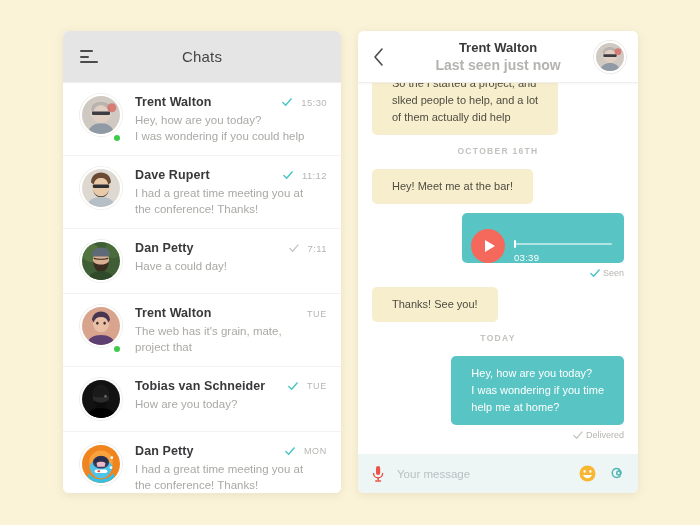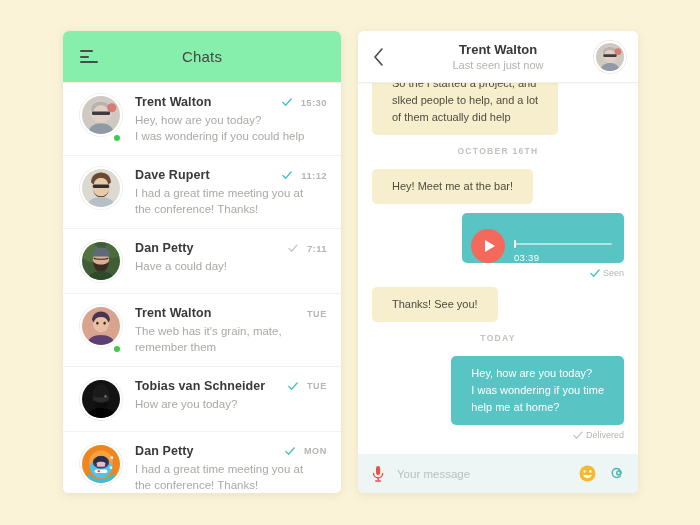--- a/index.html
+++ b/index.html
@@ -19,21 +19,21 @@
     box-shadow: 0 2px 10px rgba(120,105,60,.13);
     overflow: hidden;
   }
   #chats-panel { left: 63px; top: 31px; width: 278px; height: 462px; }
   #convo-panel { left: 358px; top: 31px; width: 280px; height: 462px; }
 
   
   .list-header {
     position: relative;
     height: 52px;
-    background: #86efac;
+    background: #e5e5e5;
     border-bottom: 1px solid #f0efeb;
     display: flex; align-items: center;
   }
   .hamburger {
     position: absolute; left: 17px; top: 19px;
     width: 18px; height: 13px;
     display: flex; flex-direction: column; justify-content: space-between;
   }
   .hamburger i { display:block; height: 2px; background: #4b4b4b; border-radius: 1px; }
   .hamburger i:nth-child(1) { width: 13px; }
@@ -68,21 +68,21 @@
     background: #3dcb4c; border: 2px solid #fff;
   }
 
   .chat-body { flex: 1 1 auto; min-width: 0; padding-top: 1px; }
   .chat-top { display: flex; align-items: baseline; }
   .chat-name {
     flex: 1 1 auto;
     font-size: 12.5px; font-weight: bold; color: #39393b;
     letter-spacing: .1px; white-space: nowrap; overflow: hidden;
   }
-  .chat-meta { flex: 0 0 auto; display: flex; align-items: center; gap: 9px; padding-left: 6px; font-weight: bold; }
+  .chat-meta { flex: 0 0 auto; display: flex; align-items: center; gap: 9px; padding-left: 6px; }
   .tick { width: 10px; height: 8px; display: inline-block; }
   .tick svg { display:block; }
   .chat-time { font-size: 9.5px; color: #b6b5b1; letter-spacing: .4px; }
   .chat-time.caps { font-size: 9px; letter-spacing: .7px; text-align: center; }
   .chat-preview {
     margin-top: 3px;
     font-size: 11.5px; line-height: 16px; color: #aaa9a5;
   }
   .chat-preview span { display: block; }
 
@@ -93,21 +93,21 @@
     border-bottom: 1px solid #f0efeb;
     box-shadow: 0 1px 3px rgba(0,0,0,.04);
     display: flex; align-items: center; justify-content: center;
   }
   .back-arrow {
     position: absolute; left: 15px; top: 16px;
     width: 12px; height: 20px; color: #4b4b4b;
   }
   .convo-titles { text-align: center; padding-bottom: 1px; }
   .convo-name { font-size: 13px; font-weight: bold; color: #39393b; }
-  .convo-status { margin-top: 2px; font-size: 11px; color: #b4b3af; }
+  .convo-status { margin-top: 2px; font-size: 14px; color: #b4b3af; font-weight: bold; }
   .convo-avatar {
     position: absolute; right: 12px; top: 10px;
     width: 32px; height: 32px; border-radius: 50%;
     border: 2px solid #fff; box-shadow: 0 0 0 1px #ebeae6;
     overflow: hidden;
   }
   .convo-avatar svg { display: block; width: 100%; height: 100%; }
 
   
   .messages {
@@ -334,21 +334,21 @@
         </div>
         <div class="chat-body">
           <div class="chat-top">
             <div class="chat-name">Trent Walton</div>
             <div class="chat-meta">
               <span class="chat-time caps">TUE</span>
             </div>
           </div>
           <div class="chat-preview">
             <span>The web has it's grain, mate,</span>
-            <span>remember them</span>
+            <span>project that</span>
           </div>
         </div>
       </div>
 
       <div class="chat-row">
         <div class="avatar-wrap">
           <div class="avatar">
             <svg viewBox="0 0 42 42">
                 <rect width="42" height="42" fill="#121212"></rect>
               <ellipse cx="21" cy="19" rx="9" ry="11" fill="#2b2b2b"></ellipse>

